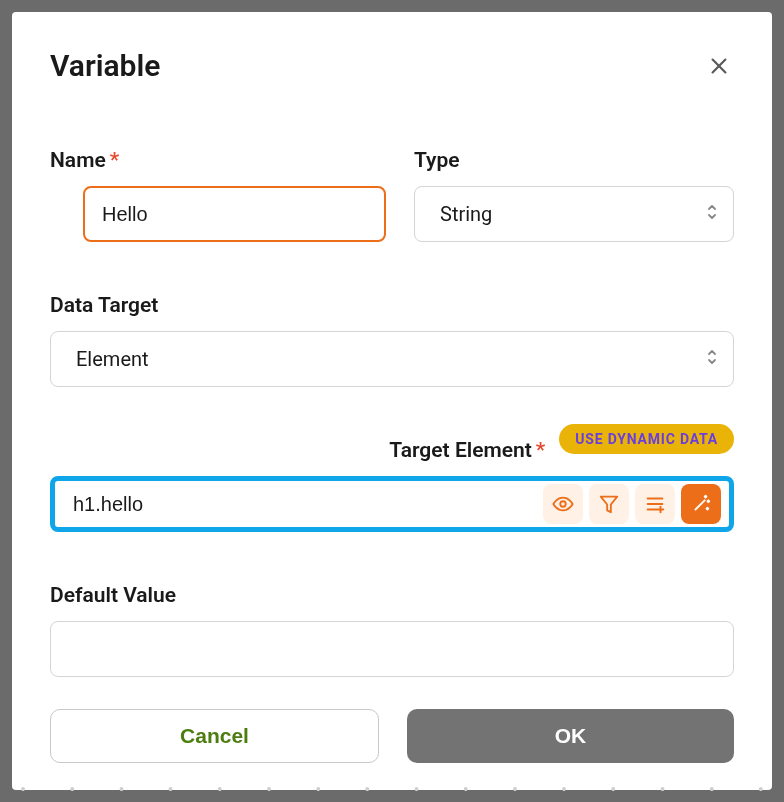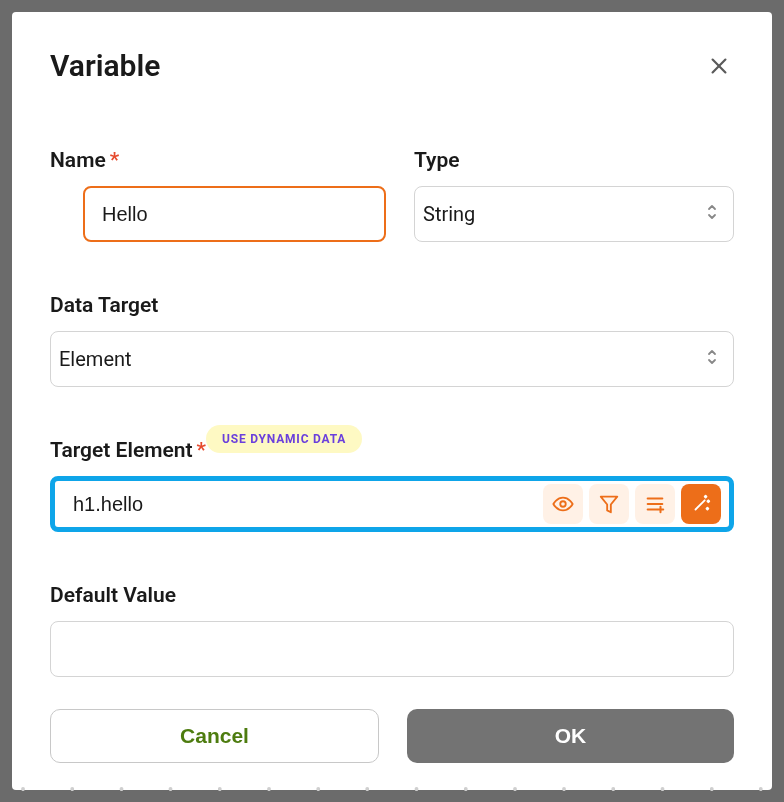--- a/index.html
+++ b/index.html
@@ -86,28 +86,29 @@
       margin-top: 23px;
     }
 
     .required-star {
       color: #e64a2e;
       margin-left: 4px;
     }
 
     .field-label-row {
       display: flex;
-      justify-content: flex-start;
-      align-items: center;
+      justify-content: flex-end;
+      align-items: center;
+      gap: 14px;
     }
 
     .badge {
-      background: #fef9c3;
+      background: #eab308;
       color: #6a3fdc;
-      font-size: 12px;
+      font-size: 14px;
       font-weight: 700;
       letter-spacing: 0.8px;
       padding: 7px 16px;
       border-radius: 18px;
     }
 
     .text-input {
       border: 1px solid #d4d4d4;
       border-radius: 8px;
       padding: 14px 18px;
@@ -123,21 +124,21 @@
       margin-left: 33px;
     }
 
     .select-wrapper {
       position: relative;
     }
 
     .select-input {
       border: 1px solid #d4d4d4;
       border-radius: 8px;
-      padding: 14px 40px 14px 8px;
+      padding: 14px 40px 14px 25px;
       font-size: 20px;
       color: #1a1a1a;
       height: 56px;
       background: #fff;
       display: flex;
       align-items: center;
       cursor: pointer;
     }
 
     .select-chevrons {

